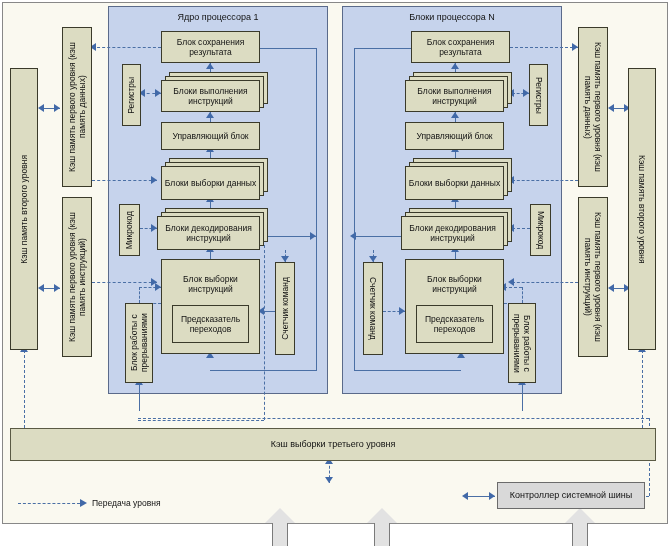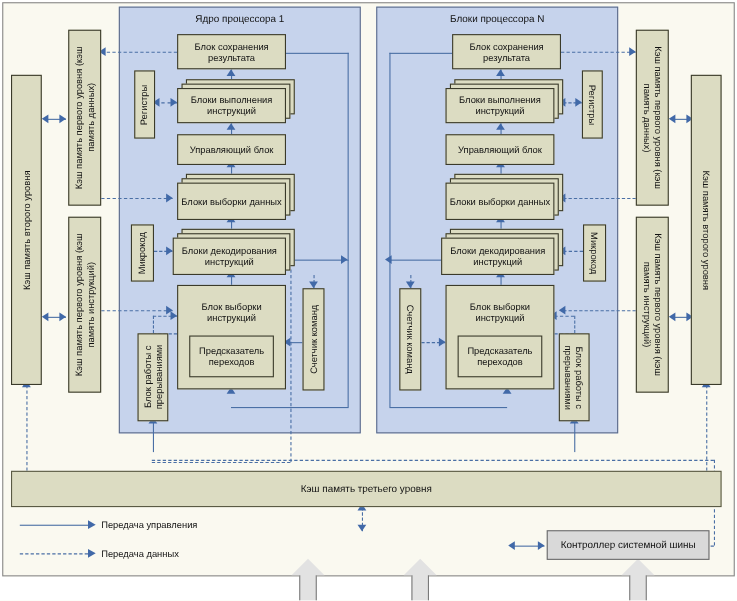--- a/index.html
+++ b/index.html
@@ -351,21 +351,21 @@
 
   <div class="ln h-dash" style="left:512px; top:282px; width:66px;"></div>
   <div class="ar ar-l" style="left:508px; top:278px;"></div>
 
   <div class="ln h-dash" style="left:138px; top:418px; width:511px;"></div>
   <div class="ln v-dash" style="left:649px; top:418px; height:78px;"></div>
   <div class="ln h-dash" style="left:600px; top:496px; width:49px;"></div>
   <div class="ar ar-l" style="left:598px; top:492px;"></div>
 
   <div class="blk l3" style="left:10px; top:428px; width:646px; height:33px; font-size:9px;">
-    <span>Кэш память третьего уровня</span>
+    <span>Кэш выборки третьего уровня</span>
   </div>
 
   <div class="ln v-dash" style="left:329px; top:461px; height:22px;"></div>
   <div class="ar ar-u" style="left:325px; top:458px;"></div>
   <div class="ar ar-d" style="left:325px; top:477px;"></div>
 
 
   <div class="blk gray" style="left:497px; top:482px; width:148px; height:27px; font-size:9px;">
     <span>Контроллер системной шины</span>
   </div>
@@ -381,25 +381,20 @@
   <div class="fat" style="left:367px; top:508px; width:30px; height:38px;">
     <div class="stem"></div>
     <div class="head"></div>
   </div>
   <div class="fat" style="left:565px; top:508px; width:30px; height:38px;">
     <div class="stem"></div>
     <div class="head"></div>
   </div>
 
   <div class="legend" style="left:18px; top:472px; width:170px; height:40px;">
-    <div class="lg-row" style="left:0; top:0;">
-      <div class="lg-line"></div>
-      <div class="lg-ar"></div>
-      <div class="lg-txt">Передача управления</div>
-    </div>
     <div class="lg-row" style="left:0; top:26px;">
       <div class="lg-line dash"></div>
       <div class="lg-ar"></div>
-      <div class="lg-txt">Передача данных</div>
+      <div class="lg-txt">Передача уровня</div>
     </div>
   </div>
 
 </div>
 
 </body></html>

